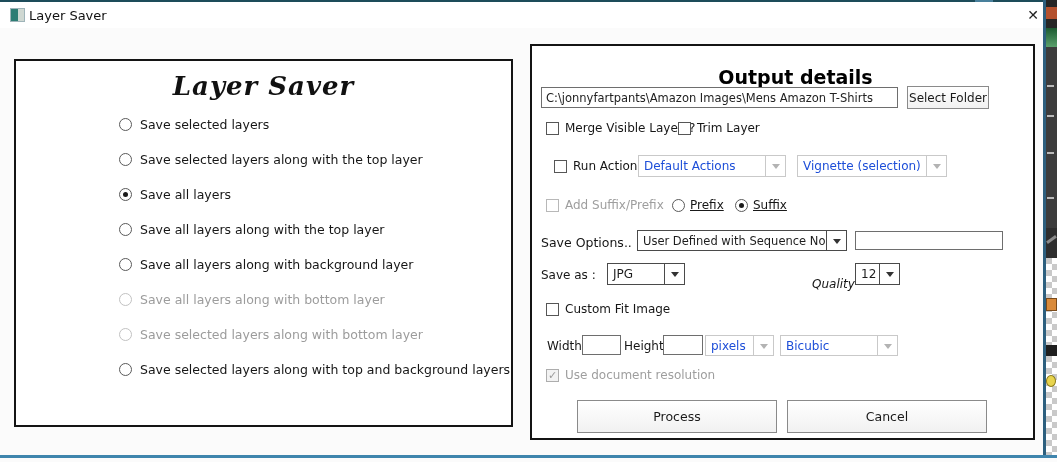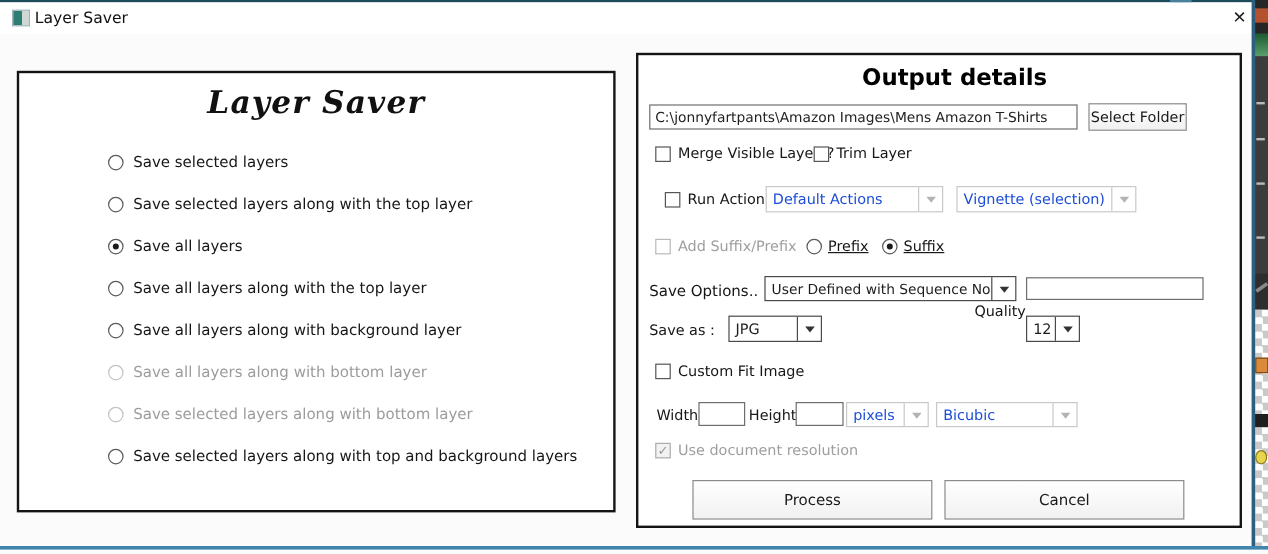--- a/index.html
+++ b/index.html
@@ -38,29 +38,29 @@
   .s-ydot{top:375px;height:12px;width:10px !important;background:#e8d44d;border-radius:50%;border:1px solid #8a7a1a;box-sizing:border-box;}
 
   
   .groupbox{position:absolute;background:#fff;border:2px solid #141414;box-sizing:border-box;}
   #left-panel{left:14px;top:59px;width:499px;height:368px;}
   #right-panel{left:530px;top:44px;width:505px;height:396px;}
 
   .fancy-title{margin-top:10px;text-align:center;font-family:"DejaVu Serif","Liberation Serif",serif;
     font-style:italic;font-weight:700;font-size:26px;letter-spacing:1px;color:#111;}
   .opt-list{margin-top:6px;}
-  .opt-row{height:35px;display:flex;align-items:flex-end;padding-left:74px;cursor:pointer;}
+  .opt-row{height:35px;display:flex;align-items:center;padding-left:103px;cursor:pointer;}
   .radio{flex:0 0 13px;width:13px;height:13px;border:1px solid #5a5a5a;border-radius:50%;
     background:#fff;position:relative;margin-right:8px;box-sizing:border-box;}
   .radio.sel::after{content:"";position:absolute;left:3px;top:3px;width:5px;height:5px;border-radius:50%;background:#1a1a1a;}
   .radio.dis{border-color:#c2c2c2;}
   .opt-label{font-size:12.5px;color:#161616;white-space:nowrap;}
   .opt-label.dis{color:#9c9c9c;}
 
-  .panel-title{margin-top:8px;text-align:center;font-size:19px;font-weight:700;color:#000;padding-left:26px;}
+  .panel-title{margin-top:20px;text-align:center;font-size:19px;font-weight:700;color:#000;padding-left:26px;}
 
   .abs{position:absolute;box-sizing:border-box;}
   .txtfield{border:1px solid #6e6e6e;background:#fff;font-family:inherit;font-size:11.5px;color:#222;
     padding:2px 4px;box-sizing:border-box;}
   .btn{display:flex;align-items:center;justify-content:center;border:1px solid #8a8a8a;
     background:linear-gradient(#ffffff,#f1f1f1);font-size:12px;color:#1a1a1a;cursor:pointer;box-sizing:border-box;}
 
   .cbgroup{display:flex;align-items:center;cursor:pointer;}
   .cb{flex:0 0 13px;width:13px;height:13px;border:1px solid #565656;background:#fff;margin-right:6px;
     box-sizing:border-box;font-size:11px;line-height:11px;text-align:center;color:#9a9a9a;}
@@ -207,21 +207,21 @@
       <span class="txt" style="font-size:11.5px;">User Defined with Sequence No.</span>
       <span class="arr"></span>
     </div>
     <input class="abs txtfield" style="left: 323px; top: 185px; width: 148px; height: 19px;" value="">
 
     <div class="abs flabel" style="left:9px;top:222px;">Save as :</div>
     <div class="abs combo" style="left:75px;top:217px;width:78px;height:22px;">
       <span class="txt">JPG</span>
       <span class="arr"></span>
     </div>
-    <div class="abs flabel" style="left:280px;top:206px;">Quality</div>
+    <div class="abs flabel" style="left:280px;top:231px;font-style:italic;">Quality</div>
     <div class="abs combo" style="left:323px;top:217px;width:45px;height:22px;">
       <span class="txt">12</span>
       <span class="arr"></span>
     </div>
 
     <div class="abs cbgroup" style="left:14px;top:256px;">
       <span class="cb"></span>
       <span class="cb-label">Custom Fit Image</span>
     </div>
 

